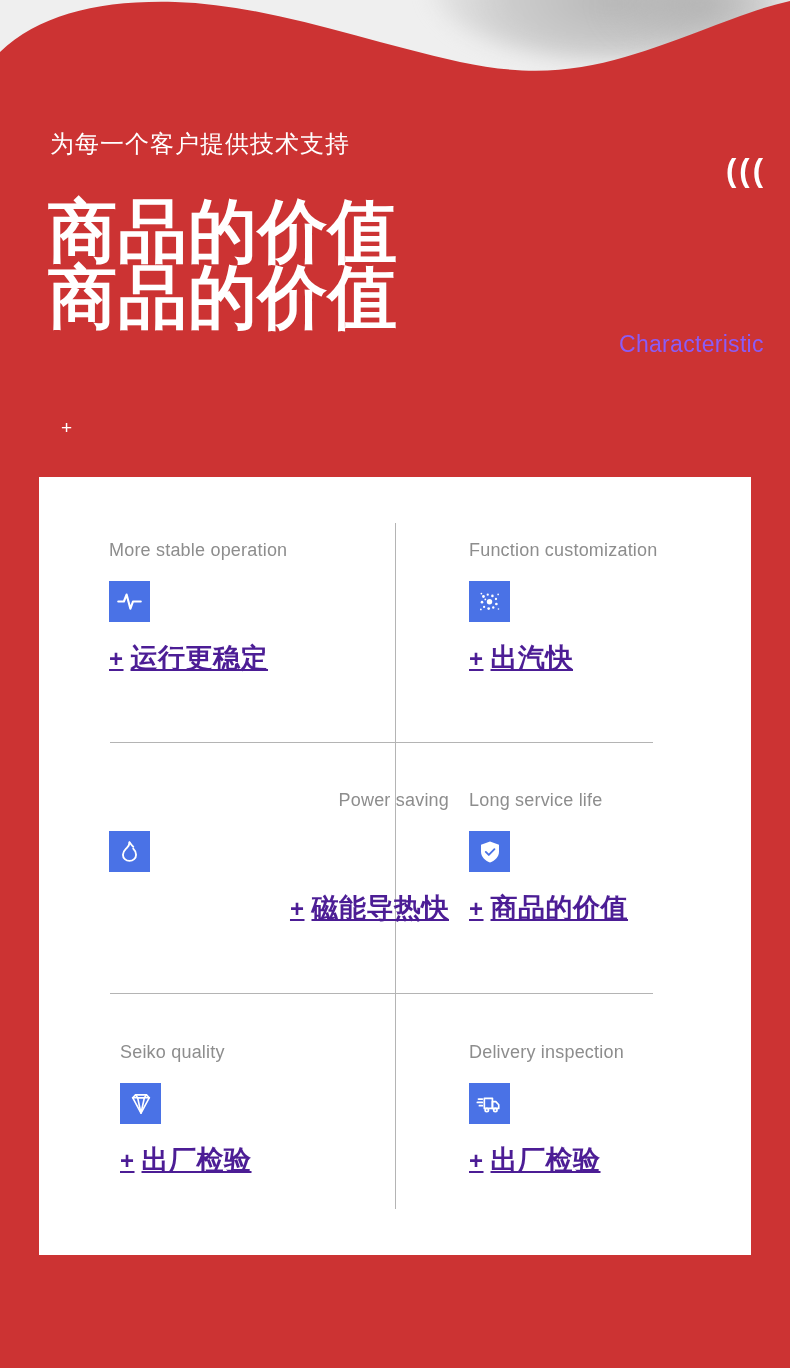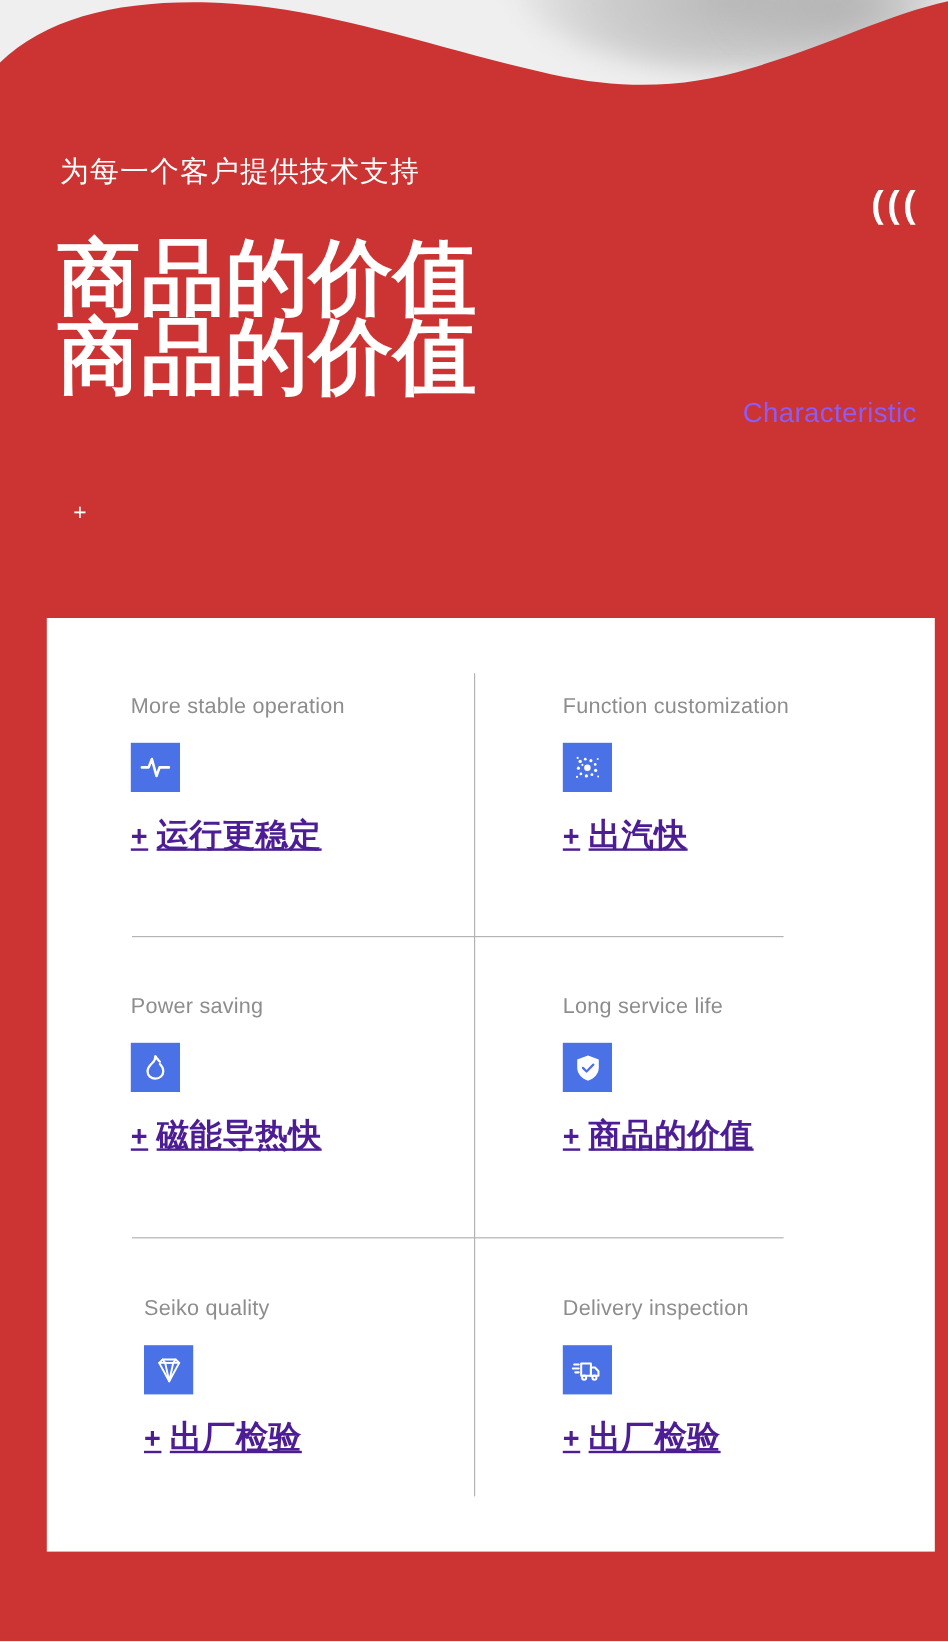--- a/index.html
+++ b/index.html
@@ -119,25 +119,24 @@
     color: #ffffff;
     font-size: 19px;
     font-weight: 400;
     line-height: 19px;
   }
 
   
   .card {
     position: absolute;
     left: 39px;
-    top: 515px;
+    top: 477px;
     width: 712px;
     height: 778px;
     background: #ffffff;
-    padding-left: 28px;
   }
 
   .grid {
     position: absolute;
     left: 0; top: 0;
     width: 712px;
     height: 778px;
   }
 
   
@@ -158,21 +157,21 @@
   }
   .hline.h1 { top: 265px; }
   .hline.h2 { top: 516px; }
 
   .cell {
     position: absolute;
     width: 340px;
   }
   .cell.c0 { left: 70px;  top: 62px; }
   .cell.c1 { left: 430px; top: 62px; }
-  .cell.c2 { left: 70px;  top: 312px; }
+  .cell.c2 { left: 70px;  top: 312px; text-align: right; }
   .cell.c3 { left: 430px; top: 312px; }
   .cell.c4 { left: 70px;  top: 564px; margin-left: 11px; }
   .cell.c5 { left: 430px; top: 564px; }
 
   .cell-sub {
     font-size: 18px;
     line-height: 22px;
     color: #8d8d8d;
     font-weight: 300;
     letter-spacing: .2px;

